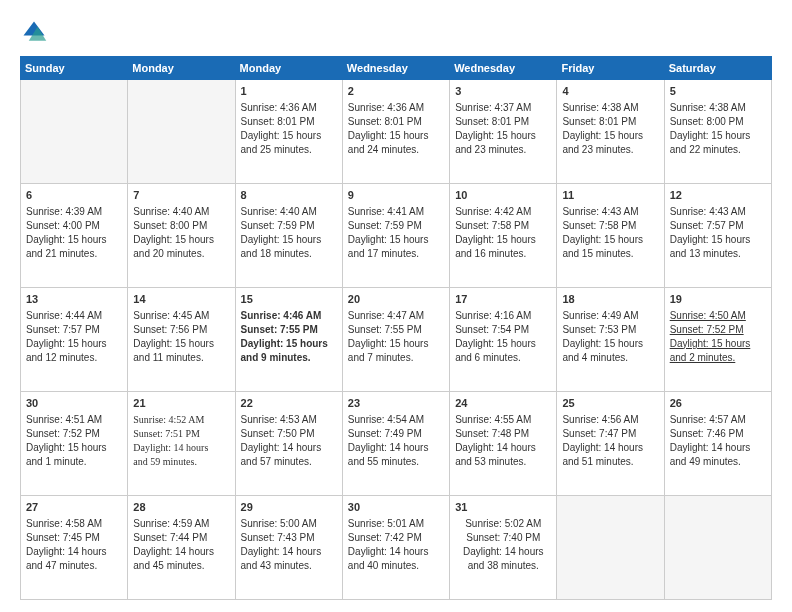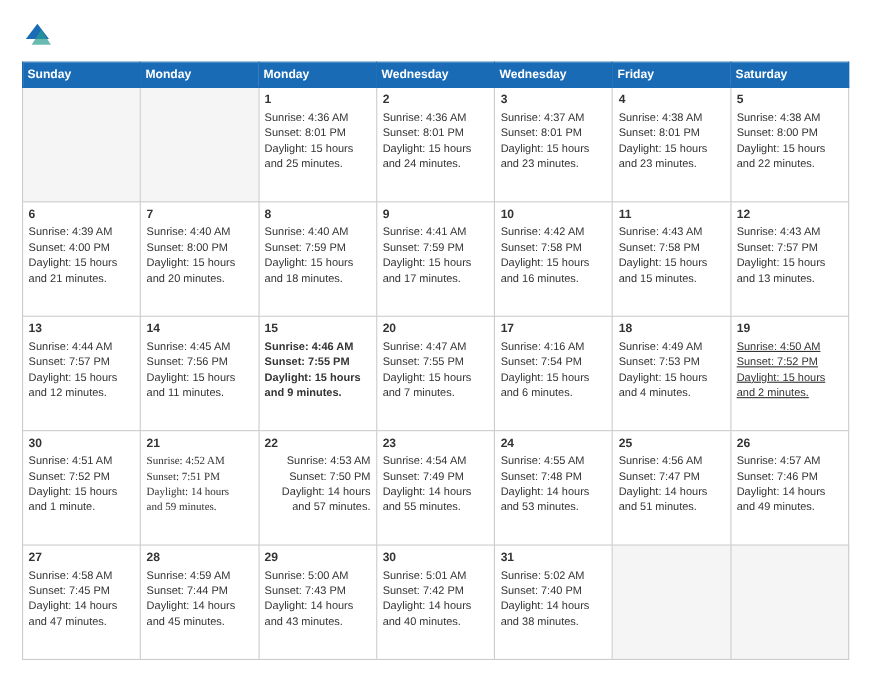--- a/index.html
+++ b/index.html
@@ -288,21 +288,21 @@
           </td>
           <td>
             <span class="day-number">21</span>
             <div class="day-info" style="white-space: pre-line; font-family: Liberation Serif, serif;">Sunrise: 4:52 AM
 Sunset: 7:51 PM
 Daylight: 14 hours
 and 59 minutes.</div>
           </td>
           <td>
             <span class="day-number">22</span>
-            <div class="day-info" style="white-space: pre-line; text-align: right;">Sunrise: 4:53 AM
+            <div class="day-info" style="white-space: pre-line;">Sunrise: 4:53 AM
 Sunset: 7:50 PM
 Daylight: 14 hours
 and 57 minutes.</div>
           </td>
           <td>
             <span class="day-number">23</span>
             <div class="day-info" style="white-space: pre-line;">Sunrise: 4:54 AM
 Sunset: 7:49 PM
 Daylight: 14 hours
 and 55 minutes.</div>
@@ -353,21 +353,21 @@
           </td>
           <td>
             <span class="day-number">30</span>
             <div class="day-info" style="white-space: pre-line;">Sunrise: 5:01 AM
 Sunset: 7:42 PM
 Daylight: 14 hours
 and 40 minutes.</div>
           </td>
           <td>
             <span class="day-number">31</span>
-            <div class="day-info" style="white-space: pre-line;">Sunrise: 5:02 AM
+            <div class="day-info" style="white-space: pre-line; text-align: center;">Sunrise: 5:02 AM
 Sunset: 7:40 PM
 Daylight: 14 hours
 and 38 minutes.</div>
           </td>
           <td class="empty"></td>
           <td class="empty"></td>
         </tr>
       </tbody>
   </table>
 </div>

